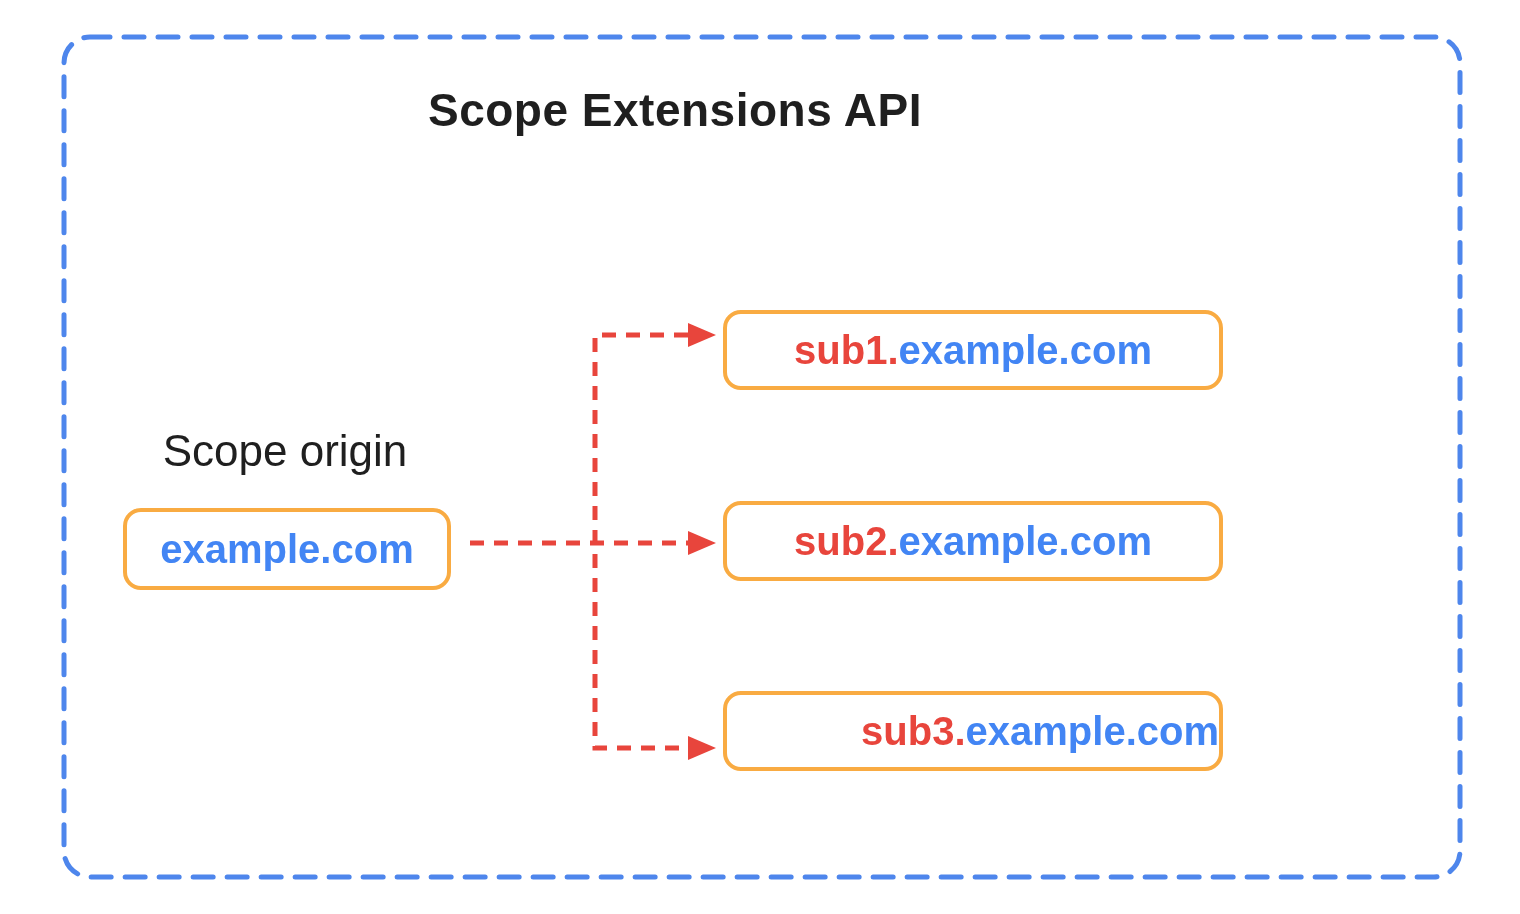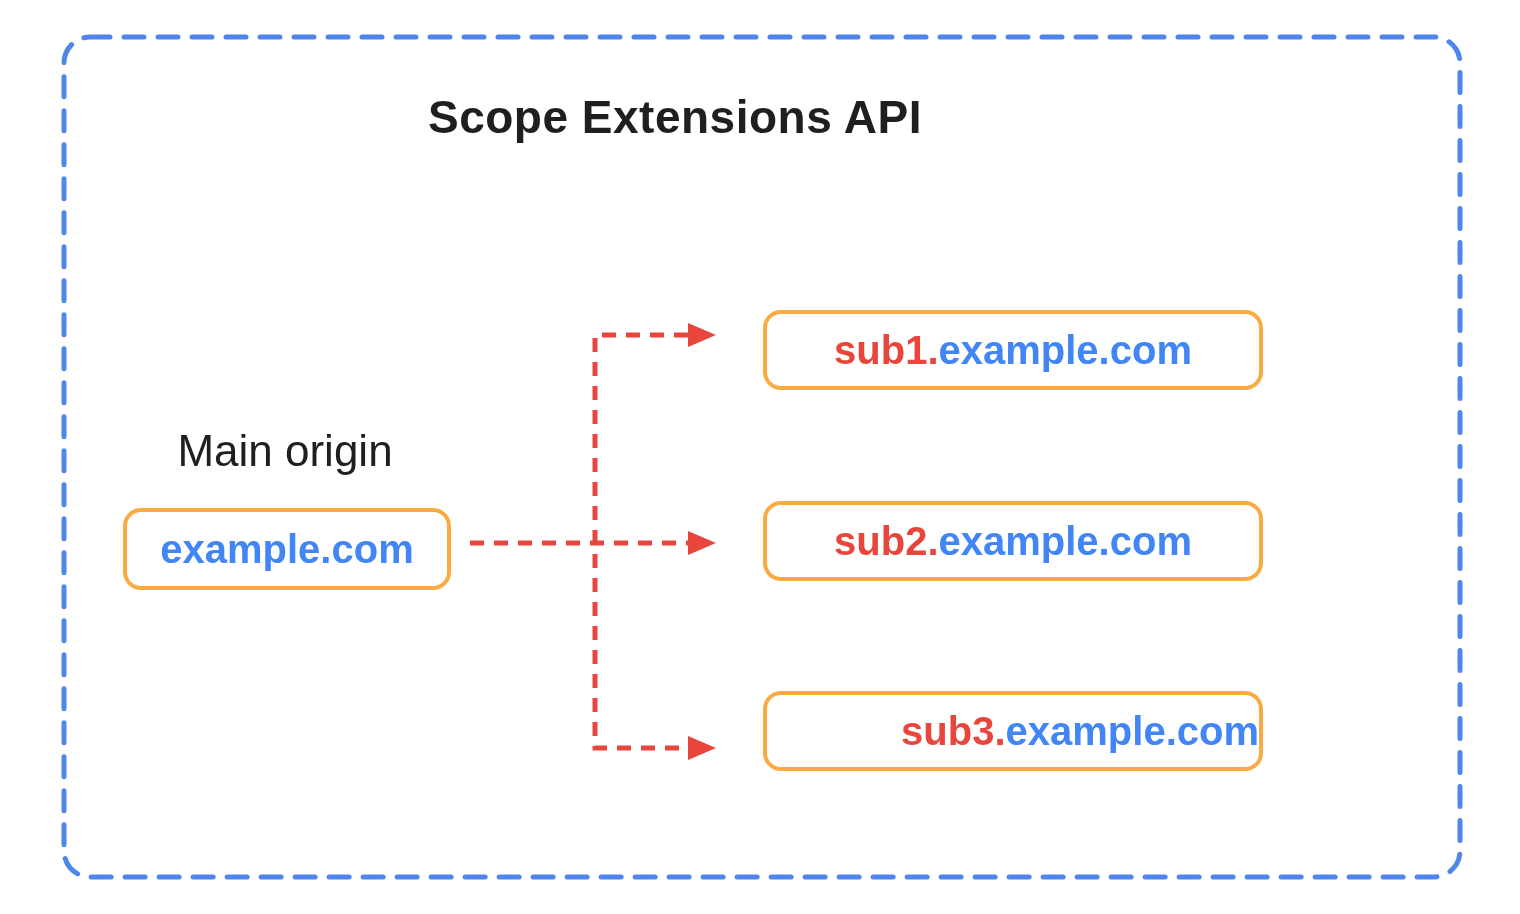--- a/index.html
+++ b/index.html
@@ -35,21 +35,21 @@
     fill: none;
     stroke: var(--arrow-red);
     stroke-width: 5;
     stroke-dasharray: 14 10;
     stroke-linecap: butt;
   }
   .arrowhead { fill: var(--arrow-red); }
 
   .diagram-title {
     position: absolute;
-    left: 62px; top: 90px; width: 1226px;
+    left: 62px; top: 83px; width: 1226px;
     text-align: center;
     font-size: 46px;
     font-weight: 700;
     color: var(--text-black);
     letter-spacing: 0.5px;
   }
   .section-label {
     position: absolute;
     text-align: center;
     font-size: 44px;
@@ -65,21 +65,21 @@
     border-radius: 18px;
     background: var(--canvas-bg);
     display: flex;
     align-items: center;
     justify-content: center;
     font-size: 40px;
     font-weight: 700;
     white-space: nowrap;
   }
   .main-box { left: 123px; top: 508px; width: 328px; height: 82px; }
-  .sub-box  { left: 763px; width: 500px; height: 80px; }
+  .sub-box  { left: 723px; width: 500px; height: 80px; }
   .sub-box-1 { top: 310px; }
   .sub-box-2 { top: 501px; }
   .sub-box-3 { top: 691px; justify-content: flex-end; }
 
   .domain-blue    { color: var(--domain-blue); }
   .subdomain-red  { color: var(--subdomain-red); }
 </style>
 </head>
 <body>
 
@@ -94,21 +94,21 @@
     <path class="red-line" d="M 470 543 H 688"></path>
 
     <polygon class="arrowhead" points="688,323 688,347 716,335"></polygon>
     <polygon class="arrowhead" points="688,531 688,555 716,543"></polygon>
     <polygon class="arrowhead" points="688,736 688,760 716,748"></polygon>
   </svg>
 
   <div class="diagram-title">Scope Extensions API</div>
 
 
-  <div class="section-label main-label">Main origin</div>
+  <div class="section-label main-label">Scope origin</div>
 
   <div class="origin-box main-box">
     <span class="domain-blue">example.com</span>
   </div>
 
   <div class="origin-box sub-box sub-box-1">
     <span class="subdomain-red">sub1.</span>
       <span class="domain-blue">example.com</span>
   </div>
 

